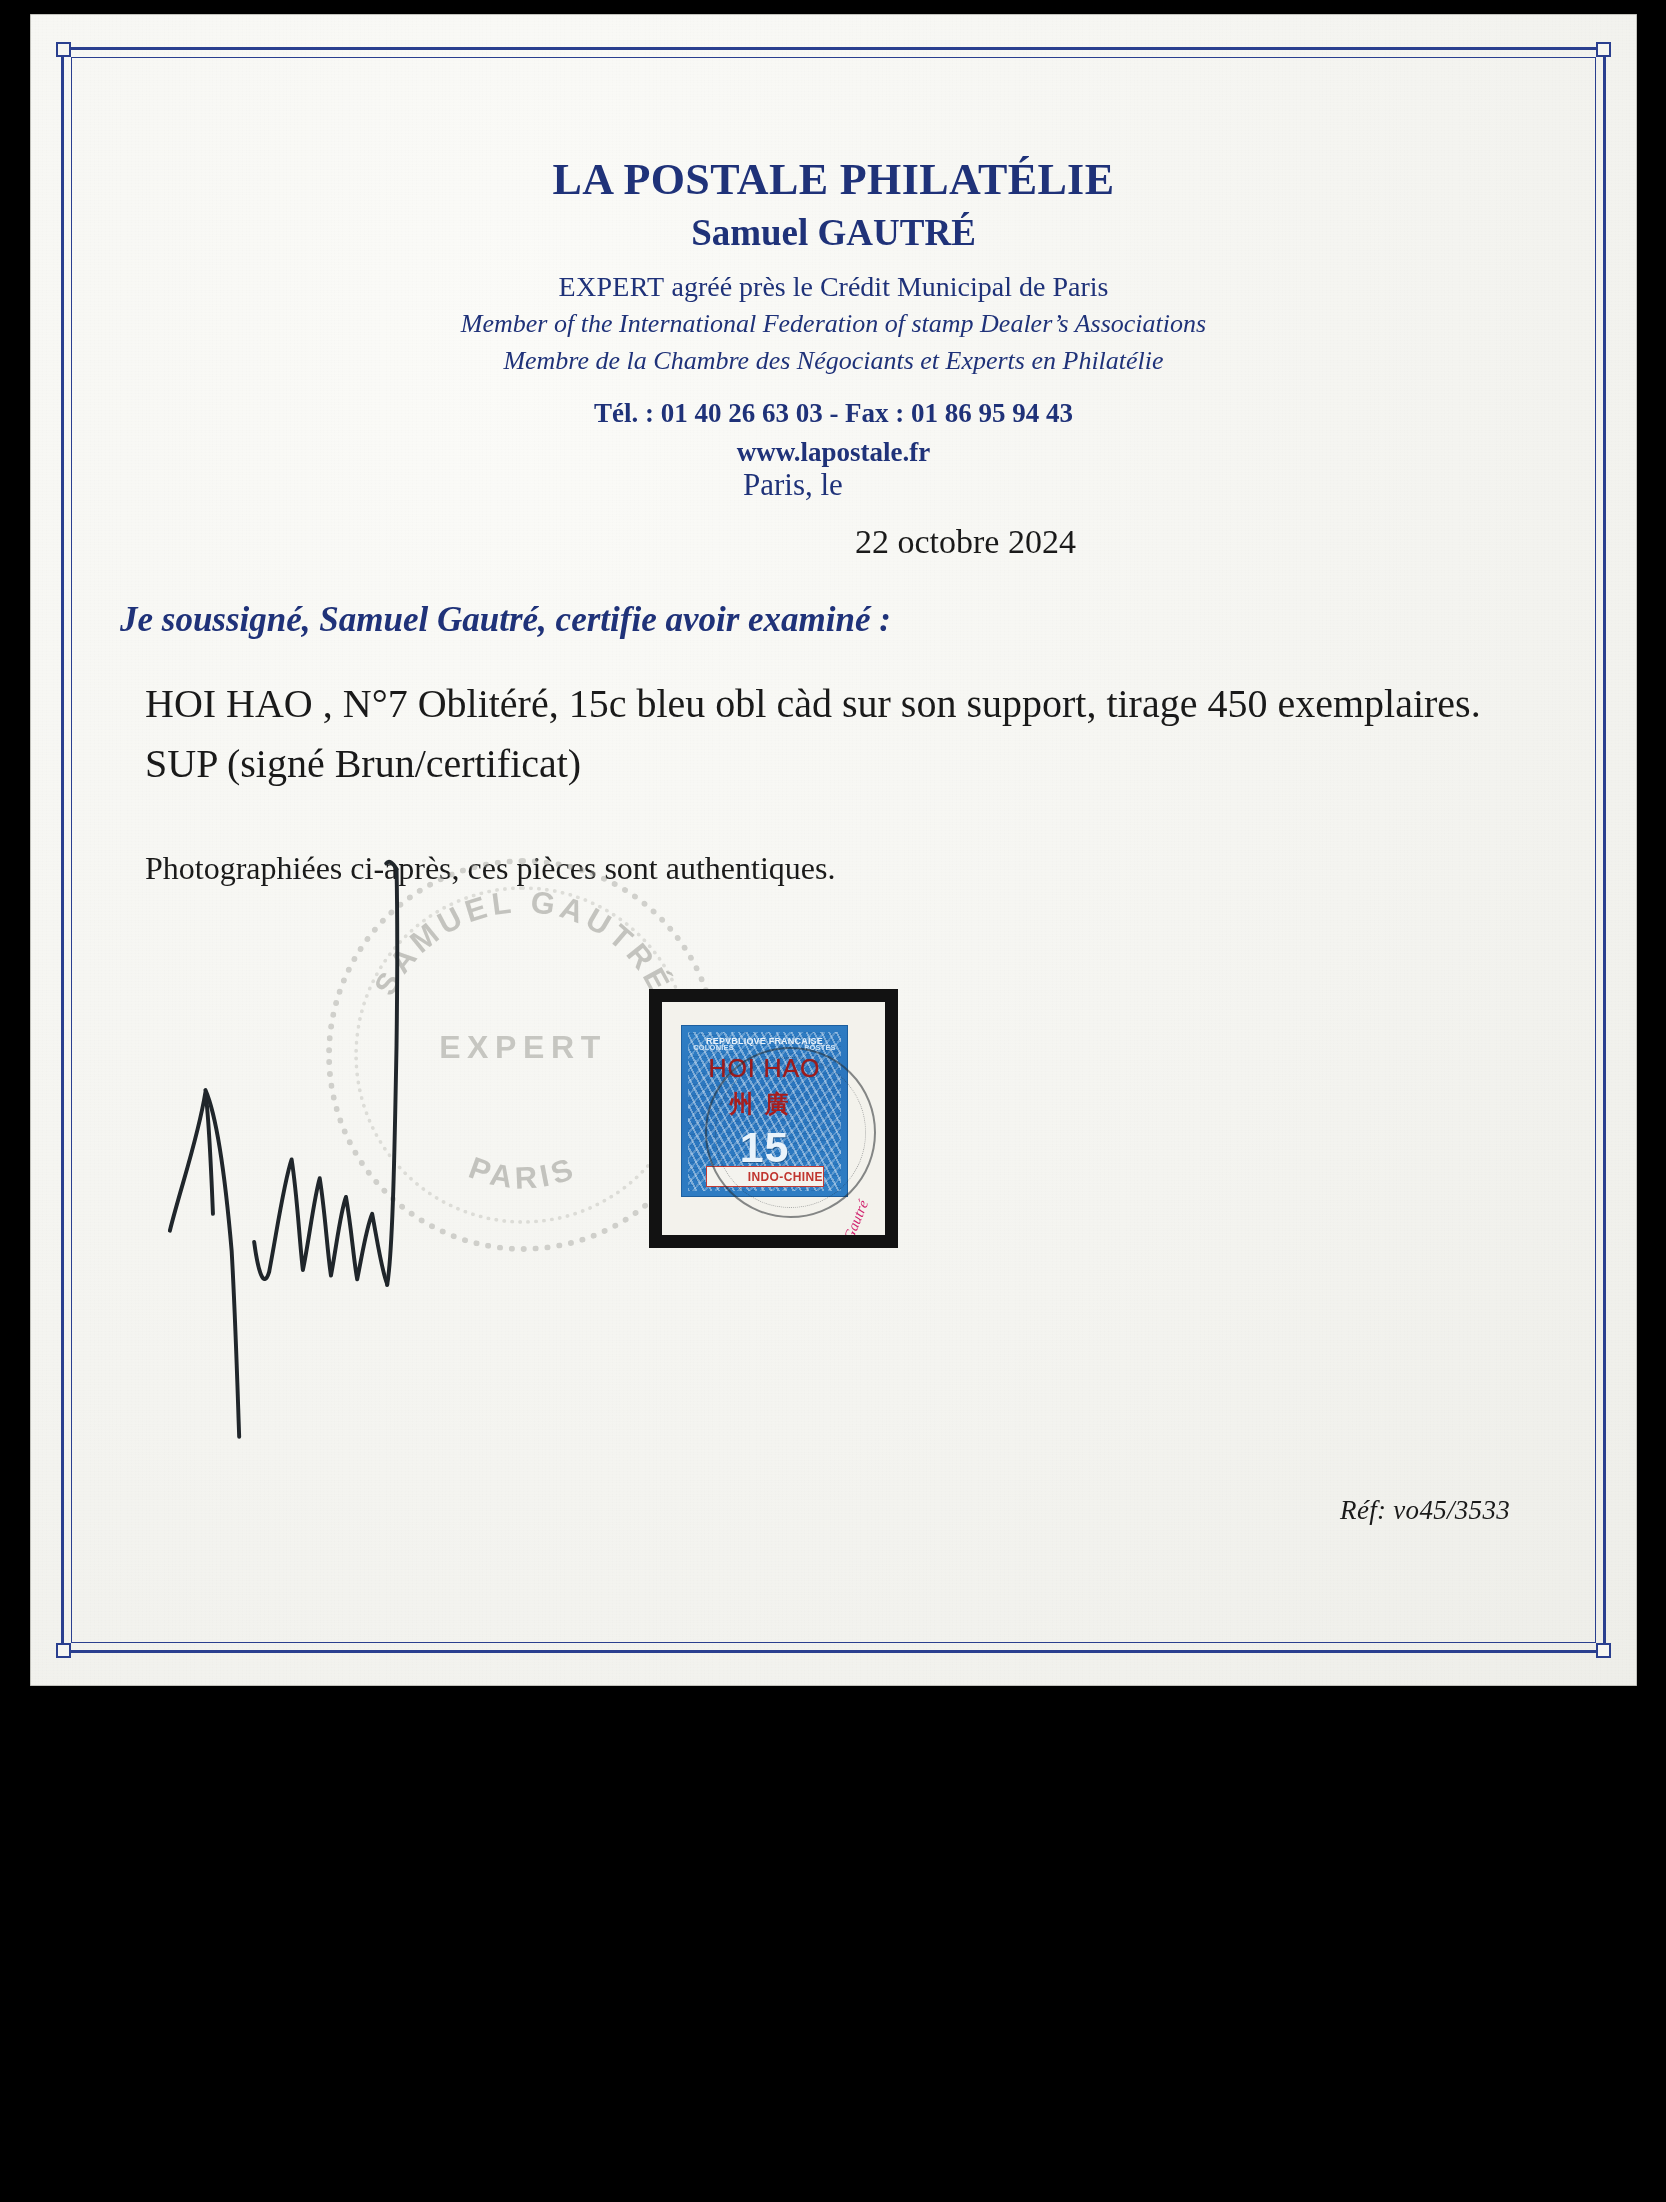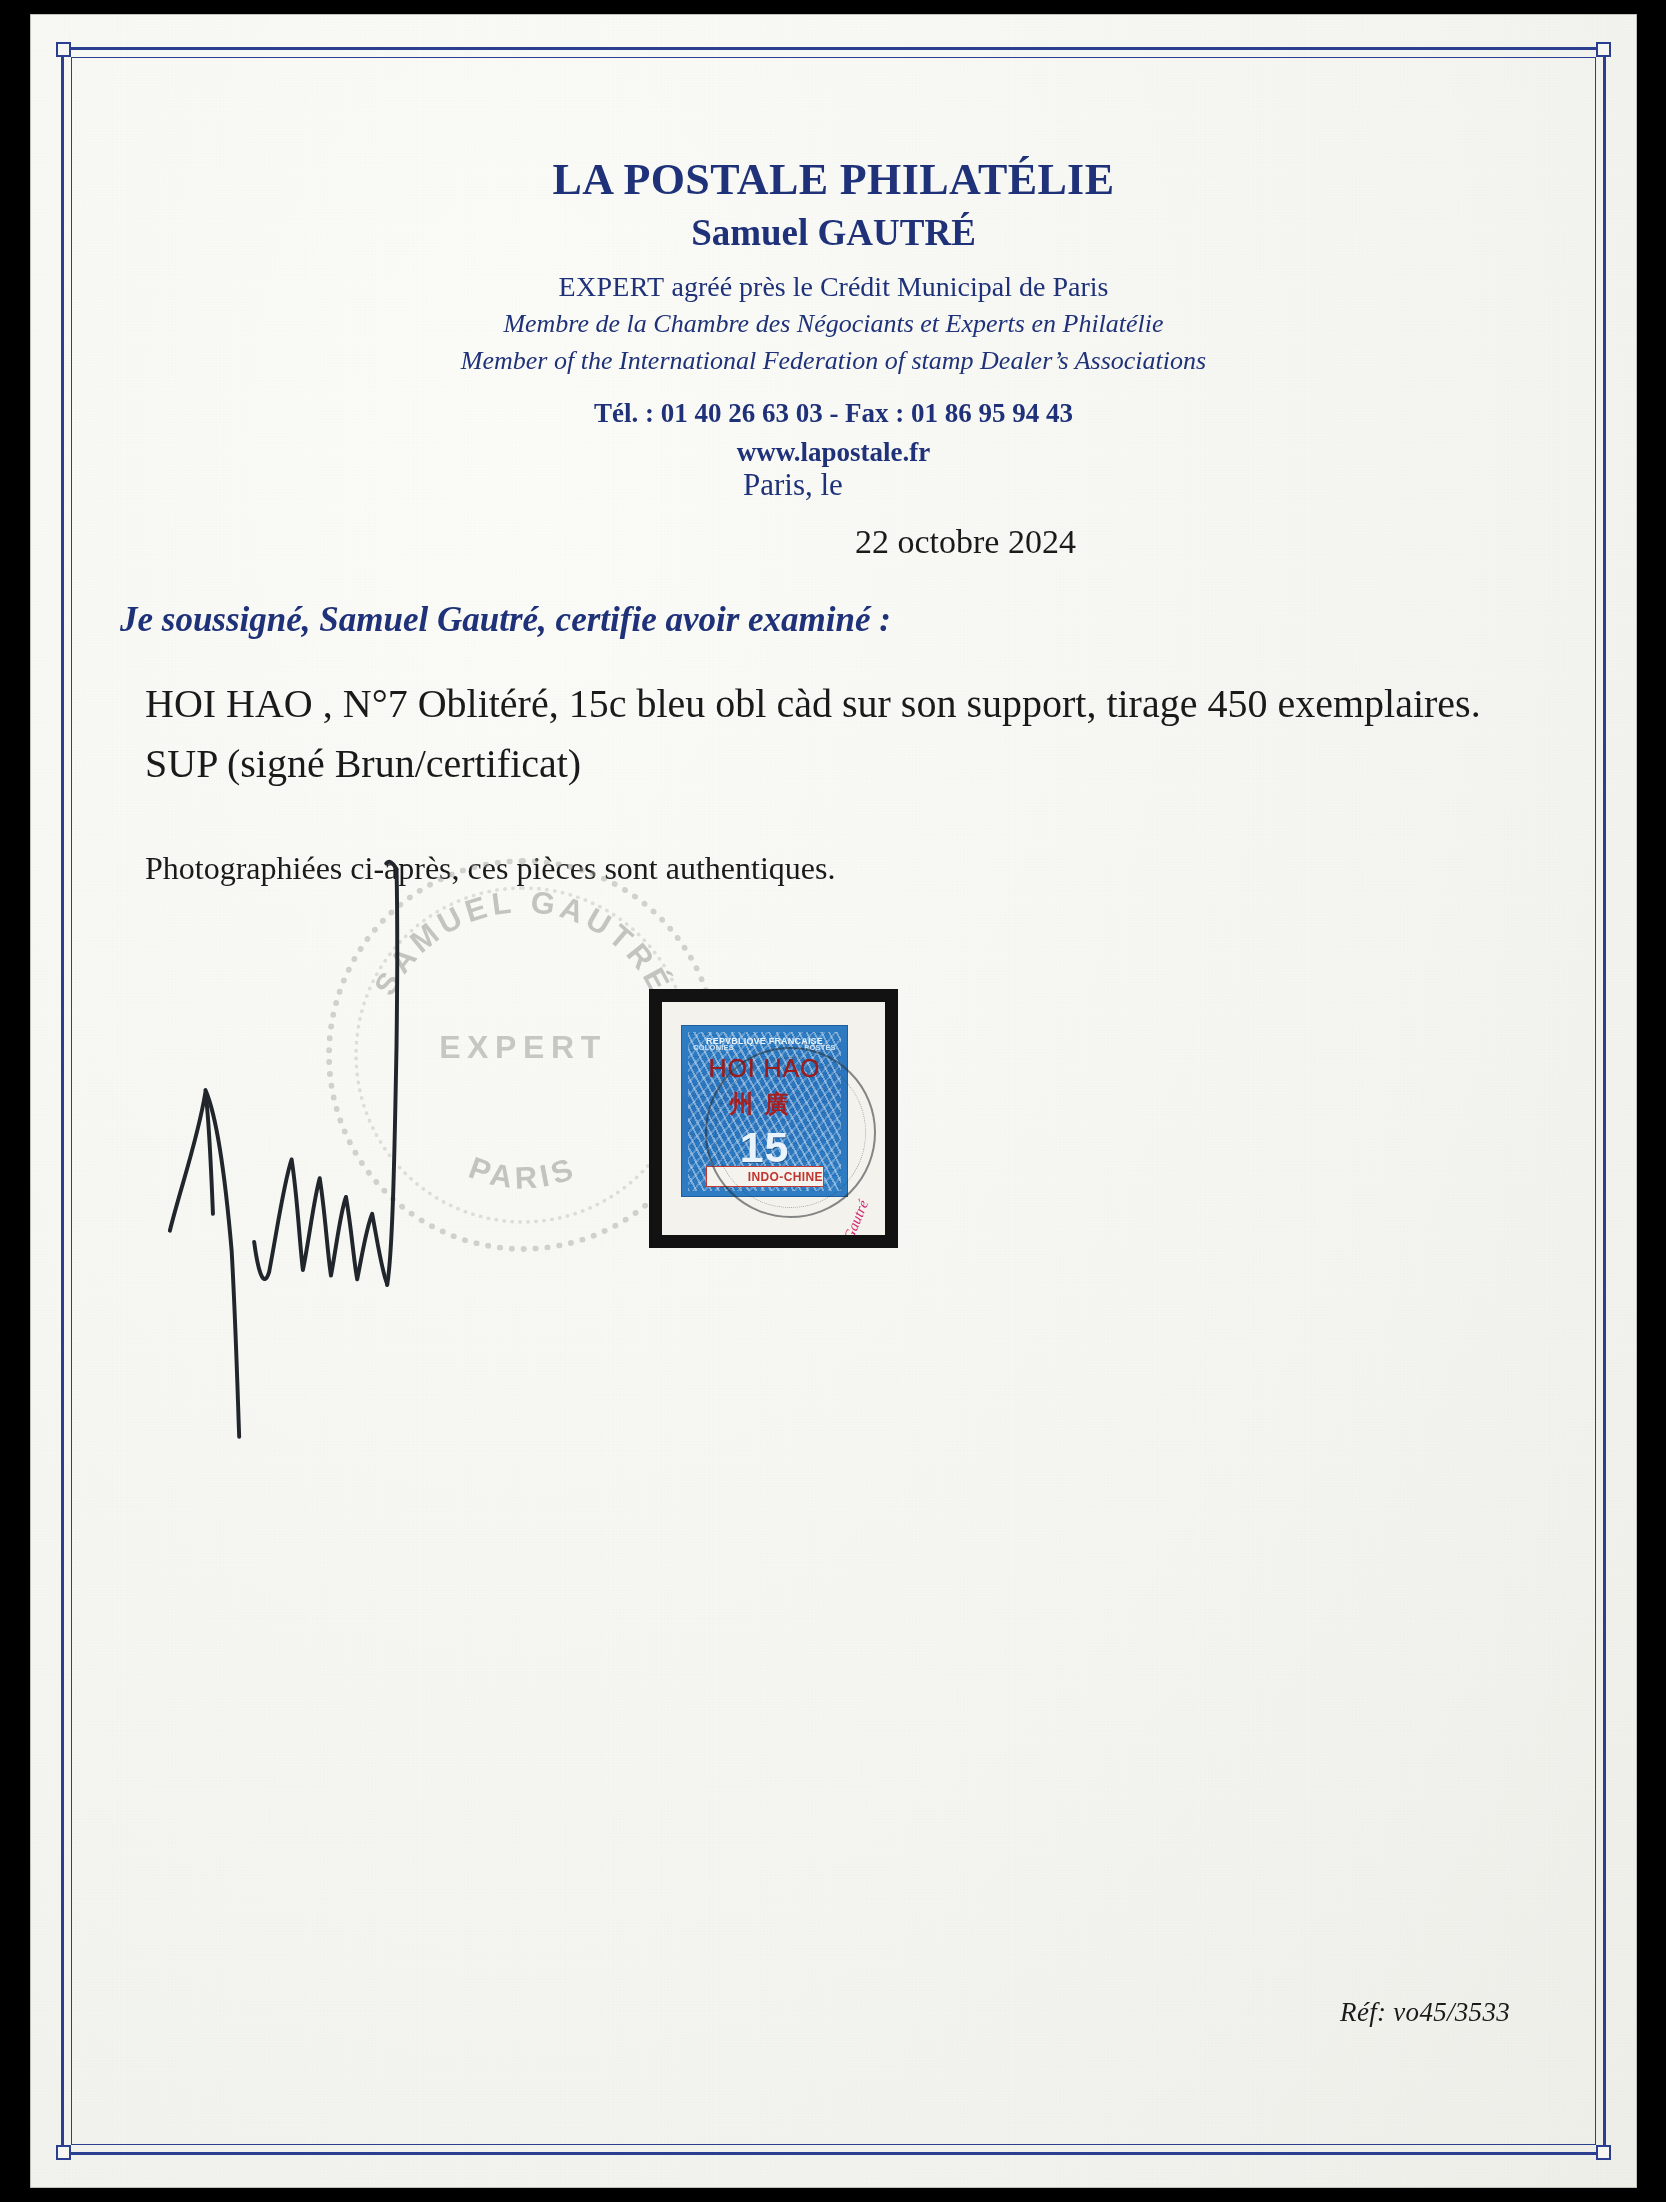--- a/index.html
+++ b/index.html
@@ -12,21 +12,21 @@
     overflow: hidden;
     position: relative;
   }
 
   
   #certificate-sheet {
     position: absolute;
     left: 31px;
     top: 15px;
     width: 1605px;
-    height: 2172px;
+    height: 1670px;
     background:
       radial-gradient(ellipse at 30% 20%, #fbfbf8 0%, #f4f4f0 60%, #eeeee9 100%);
     box-shadow: 0 0 0 0.9px #d8d8d2;
   }
 
   
   #paper-grain {
     position: absolute;
     inset: 0;
     pointer-events: none;
@@ -374,23 +374,23 @@
     <div id="letterhead">
 
       <div id="company-name" class="blue">LA POSTALE PHILATÉLIE</div>
 
       <div id="expert-name" class="blue">Samuel GAUTRÉ</div>
 
       <div id="accreditation" class="blue">
         <span class="smallcaps">EXPERT</span><span> agréé près le Crédit Municipal de Paris</span>
       </div>
 
+      <div class="membership blue">Member of the International Federation of stamp Dealer’s Associations</div>
+
       <div class="membership blue">Membre de la Chambre des Négociants et Experts en Philatélie</div>
-
-      <div class="membership blue">Member of the International Federation of stamp Dealer’s Associations</div>
 
       <div id="address-block" class="blue">
         <div>Tél. : 01 40 26 63 03 - Fax : 01 86 95 94 43</div>
       </div>
 
       <div id="website" class="blue">www.lapostale.fr</div>
     </div>
 
     <div id="place-date-block">
       <div id="place-line" class="blue">Paris, le</div>

